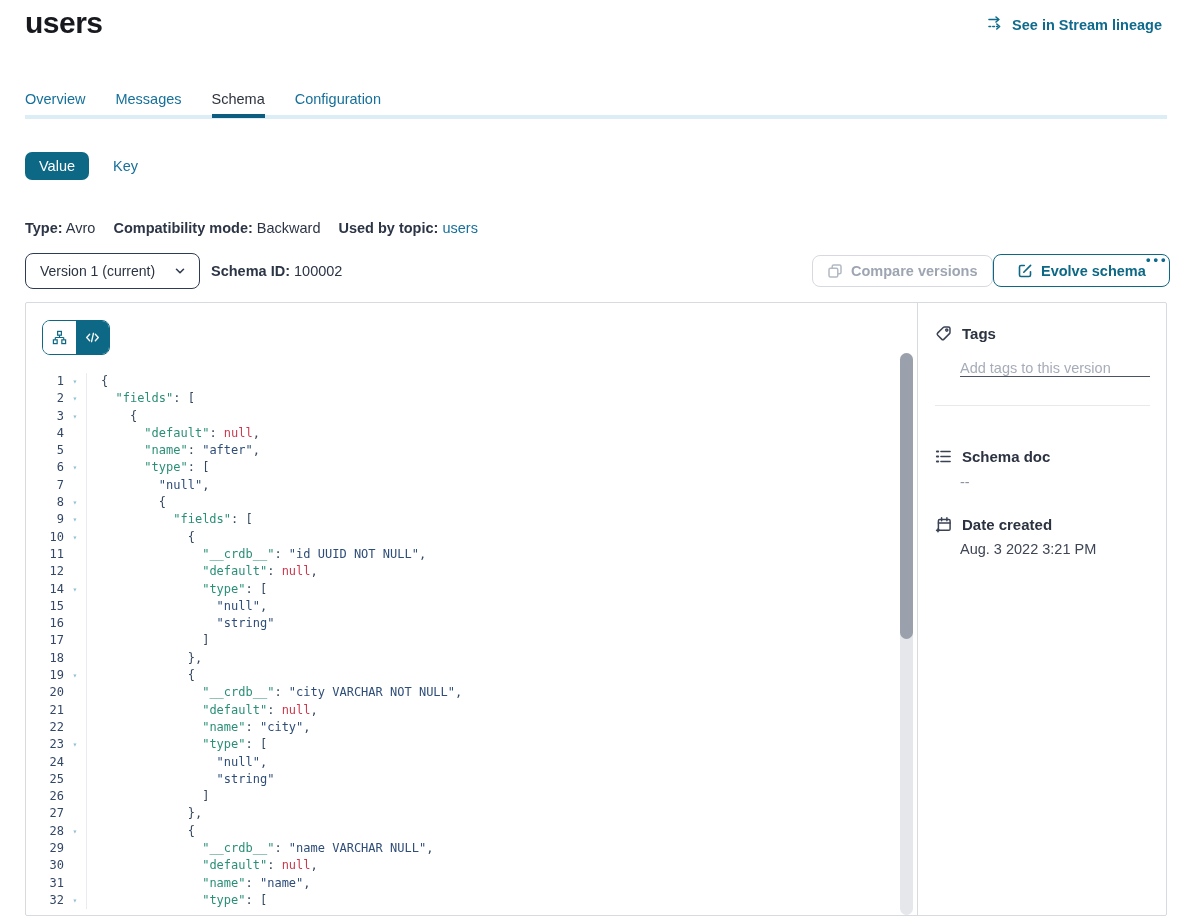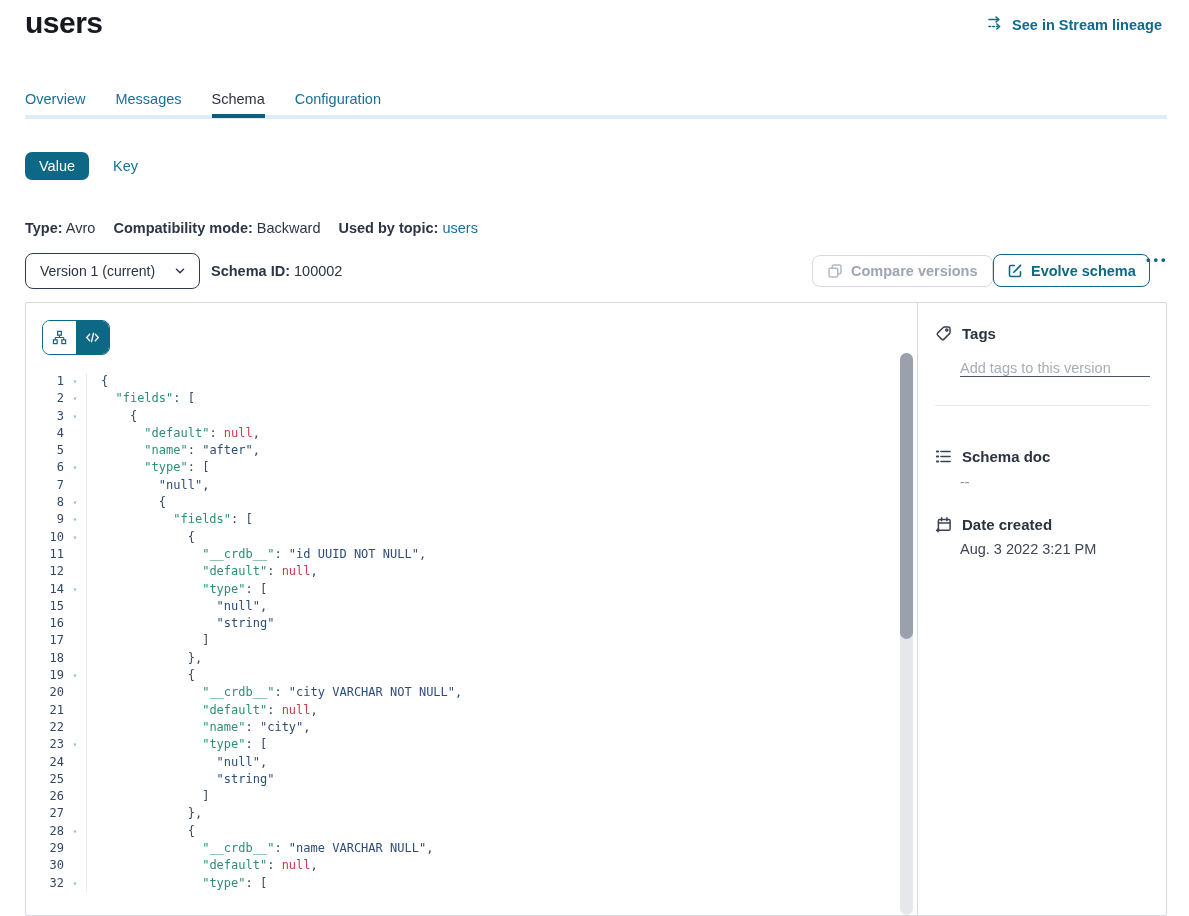--- a/index.html
+++ b/index.html
@@ -29,21 +29,21 @@
   .meta .lnk { color:#16709a; cursor:pointer; }
 
   
   .version-select { position:absolute; left:25px; top:253px; width:175px; height:36px; border:1.5px solid #2f3b55;
                     border-radius:8px; display:flex; align-items:center; justify-content:space-between;
                     padding:0 12px 0 14px; font-size:14px; color:#2a3342; cursor:pointer; background:#fff; }
   .schema-id { position:absolute; left:211px; top:263px; font-size:14.5px; }
   .btn { display:flex; align-items:center; gap:8px; border-radius:8px; background:#fff; font-size:14.5px; cursor:pointer; }
   .compare-btn { position:absolute; left:812px; top:255px; height:32px; padding:0 14px; border:1px solid #d6d9e0;
                  color:#9ea5b2; font-weight:600; }
-  .evolve-btn { position:absolute; left:993px; top:254px; height:33px; padding:0 13px; border:1.5px solid #0d6885;
+  .evolve-btn { position:absolute; left:993px; top:254px; height:33px; padding:0 23px; border:1.5px solid #0d6885;
                 color:#0d6885; font-weight:700; }
   .more-btn { position:absolute; left:1146px; top:252px; border:none; background:none; color:#0f6b8d;
               font-size:13px; font-weight:900; letter-spacing:3px; cursor:pointer; }
 
   
   .panel { position:absolute; left:25px; top:302px; width:1142px; height:614px; border:1px solid #d7dade; border-radius:2px; background:#fff; }
   .editor { position:absolute; left:0; top:0; bottom:0; width:893px; }
   .seg-toggle { position:absolute; left:16px; top:17px; display:flex; border:1px solid #0d6885; border-radius:8px; overflow:hidden; }
   .seg { width:33px; height:33px; display:flex; align-items:center; justify-content:center; cursor:pointer; background:#fff; color:#0d6885; border:none; }
   .seg.active { background:#0d6885; color:#fff; }
@@ -194,20 +194,21 @@
             <div class="cl"><span class="ln">21</span><span class="fd"></span><span class="cd">              <span class="tk">"default"</span>: <span class="tn">null</span>,</span></div>
             <div class="cl"><span class="ln">22</span><span class="fd"></span><span class="cd">              <span class="tk">"name"</span>: <span class="ts">"city"</span>,</span></div>
             <div class="cl"><span class="ln">23</span><span class="fd">▾</span><span class="cd">              <span class="tk">"type"</span>: [</span></div>
             <div class="cl"><span class="ln">24</span><span class="fd"></span><span class="cd">                <span class="ts">"null"</span>,</span></div>
             <div class="cl"><span class="ln">25</span><span class="fd"></span><span class="cd">                <span class="ts">"string"</span></span></div>
             <div class="cl"><span class="ln">26</span><span class="fd"></span><span class="cd">              ]</span></div>
             <div class="cl"><span class="ln">27</span><span class="fd"></span><span class="cd">            },</span></div>
             <div class="cl"><span class="ln">28</span><span class="fd">▾</span><span class="cd">            {</span></div>
             <div class="cl"><span class="ln">29</span><span class="fd"></span><span class="cd">              <span class="tk">"__crdb__"</span>: <span class="ts">"name VARCHAR NULL"</span>,</span></div>
             <div class="cl"><span class="ln">30</span><span class="fd"></span><span class="cd">              <span class="tk">"default"</span>: <span class="tn">null</span>,</span></div>
+            <div class="cl"><span class="ln">31</span><span class="fd"></span><span class="cd">              <span class="tk">"name"</span>: <span class="ts">"name"</span>,</span></div>
             <div class="cl"><span class="ln">32</span><span class="fd">▾</span><span class="cd">              <span class="tk">"type"</span>: [</span></div>
           </div>
       </div>
 
       <div class="scrollbar">
         <div class="thumb"></div>
       </div>
     </div>
 
     <div class="sidebar">

